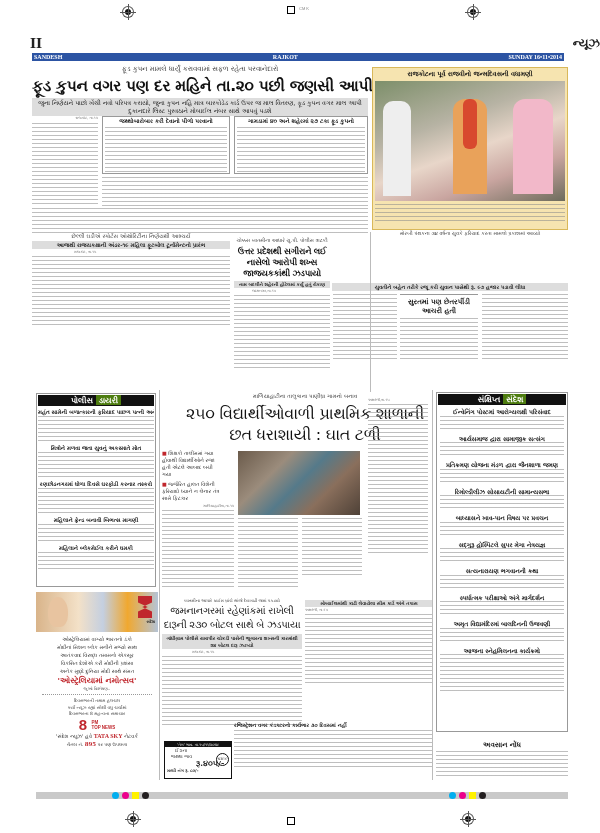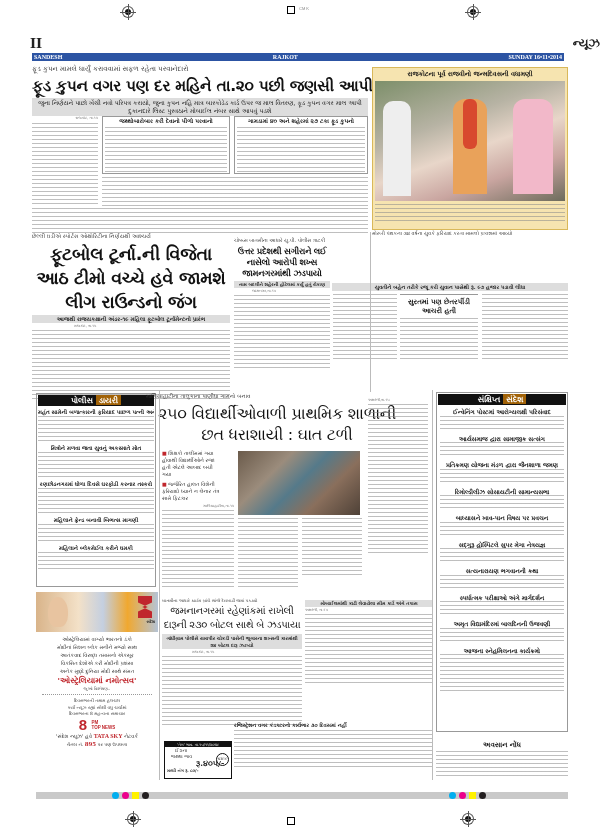--- a/index.html
+++ b/index.html
@@ -6,29 +6,29 @@
   html, body { width: 600px; height: 833px; background: #fff; overflow: hidden; }
   body { font-family: "DejaVu Serif", serif; color: #222; position: relative; }
   .abs { position: absolute; }
   .reg { position: absolute; width: 10px; height: 10px; border-radius: 50%; background: #111; border: 2px solid #fff; box-shadow: 0 0 0 1px #555; }
   .reg::before { content: ""; position: absolute; left: -5px; top: 3px; width: 16px; height: 1px; background: #555; }
   .reg::after { content: ""; position: absolute; top: -5px; left: 3px; width: 1px; height: 16px; background: #555; }
   .cmyk-sq { position:absolute; width:8px; height:8px; border:1px solid #000; background:#fff; }
   .pageno { left: 30px; top: 36px; font-size: 13px; font-weight: bold; font-family: "DejaVu Serif", serif; }
   .section { left: 0; width: 600px; top: 36px; text-align: right; font-size: 12px; font-weight: bold; }
   .bluebar { left: 32px; top: 53px; width: 532px; height: 8px; background: #2c54a3; color: #fff; font-size: 6px; font-weight: bold; display: flex; justify-content: space-between; align-items: center; padding: 0 2px; font-family: "Liberation Serif", serif; }
-  .kicker { font-size: 7.5px; text-align: left; color: #333; }
+  .kicker { font-size: 7.5px; text-align: center; color: #333; }
   .hl-big { font-family: "DejaVu Sans", sans-serif; font-weight: bold; text-align: center; color: #111; letter-spacing: -0.3px; }
   .grey-strip { background: #ddd; text-align: center; font-size: 6.5px; font-weight: bold; color: #222; }
   .body-text { font-size: 3.6px; line-height: 5px; color: #666; text-align: justify; overflow: hidden; }
   .lines { background: repeating-linear-gradient(to bottom, #8a8a8a 0 1.2px, transparent 1.2px 4px); opacity: .55; }
   .col-rule { position: absolute; width: 1px; background: #bbb; }
   .box { border: 1px solid #999; }
   .dark-head { background: #111; color: #fff; text-align: center; font-weight: bold; font-size: 9px; }
-  .dark-head .red { color: #fff; background: #a16207; padding: 0 3px; }
+  .dark-head .red { color: #fff; background: #4d7c0f; padding: 0 3px; }
   .sub-hl { font-size: 6px; font-weight: bold; text-align: center; color: #111; }
   .photo { background: linear-gradient(160deg,#7d8f6a 0%,#b7b3a4 35%,#e8d6c9 55%,#c9a5a0 75%,#6d6c5c 100%); }
   .photo2 { background: linear-gradient(135deg,#6b5b4b 0%,#9b8c7c 30%,#557a8a 50%,#8a6f5c 70%,#4e4137 100%); }
   .yellow-box { background: #f6e4b0; border: 1px solid #d9b85a; }
   .cmyk-strip { display:flex; align-items:center; gap:3px; }
   .dot { width:7px; height:7px; border-radius:50%; }
   .bullet::before { content:"■ "; color:#c0272d; font-size:5px; }
 </style>
 </head>
 <body>
@@ -84,29 +84,28 @@
 <div class="abs lines" style="left:333px;top:294px;width:64px;height:68px;"></div>
 <div class="abs" style="left:400px;top:294px;width:78px;height:68px;border-top:1px solid #999;">
   <div class="sub-hl" style="font-size:7px;line-height:9px;margin-top:2px;">સુરતમાં પણ છેતરપીંડી આચરી હતી</div>
   <div class="lines" style="height:44px;margin-top:3px;"></div>
 </div>
 <div class="abs lines" style="left:482px;top:294px;width:86px;height:68px;"></div>
 
 <div class="abs lines" style="left:32px;top:208px;width:336px;height:26px;"></div>
 <div class="abs" style="left:32px;top:233px;width:198px;">
   <div class="kicker" style="font-size:5.6px;">છેલ્લી ઘડીએ સ્પોર્ટસ ઓથોરિટીના નિર્ણયથી આશ્ચર્ય</div>
-  <div class="hl-big" style="font-size:17.5px;line-height:24px;margin-top:2px;">ફૂટબોલ ટૂર્ના.ની વિજેતા આઠ ટીમો વચ્ચે હવે જામશે લીગ રાઉન્ડનો જંગ</div>
   <div class="grey-strip" style="font-size:5.6px;line-height:8px;margin-top:1px;">આજથી રાજયકક્ષાની અંડર-૧૯ મહિલા ફૂટબોલ ટૂર્નામેન્ટનો પ્રારંભ</div>
   <div class="body-text" style="text-align:left;padding-left:42px;margin-top:1px;">રાજકોટ, તા.૧૫</div>
   <div class="lines" style="height:70px;margin-top:1px;"></div>
 </div>
 
 <div class="abs" style="left:234px;top:237px;width:96px;">
   <div class="kicker" style="font-size:5px;">ચોક્કસ બાતમીના આધારે યુ.પી. પોલીસ ત્રાટકી</div>
-  <div class="hl-big" style="font-size:8.5px;line-height:11px;margin-top:2px;">ઉત્તર પ્રદેશથી સગીરાને લઈ નાસેલો આરોપી શખ્સ જામનગરમાંથી ઝડપાયો</div>
+  <div class="hl-big" style="font-size:8.5px;line-height:11px;margin-top:2px;">ઉત્તર પ્રદેશથી સગીરાને લઈ નાસેલો આરોપી શખ્સ જાજયકકાંથી ઝડપાયો</div>
   <div class="grey-strip" style="font-size:4.6px;line-height:7px;margin-top:2px;">નામ બદલીને શહેરની હોટેલમાં કર્યું હતું રોકાણ</div>
   <div class="body-text" style="text-align:left;padding-left:18px;margin-top:1px;">જામનગર,તા.૧૫</div>
   <div class="lines" style="height:74px;margin-top:1px;"></div>
 </div>
 
 <div class="abs box" style="left:36px;top:393px;width:120px;height:194px;padding:1px;">
   <div class="dark-head" style="font-size:8px;line-height:11px;">
     <span>પોલીસ</span>
     <span class="red">ડાયરી</span>
   </div>
@@ -117,21 +116,21 @@
       <div class="lines" style="height: 26px;"></div>
       <div style="font-size: 5.6px; font-weight: bold; text-align: center; margin-top: 3px; line-height: 7px; color: rgb(17, 17, 17); white-space: nowrap; overflow: hidden;">રણછોડનગરમાં ધોળા દિવસે ઘરફોડી કરનાર તસ્કરો</div>
       <div class="lines" style="height: 26px;"></div>
       <div style="font-size: 5.6px; font-weight: bold; text-align: center; margin-top: 3px; line-height: 7px; color: rgb(17, 17, 17); white-space: nowrap; overflow: hidden;">મહિલાને ફ્રેન્ડ બનાવી બિભત્સ માગણી</div>
       <div class="lines" style="height: 18px;"></div>
       <div style="font-size: 5.6px; font-weight: bold; text-align: center; margin-top: 3px; line-height: 7px; color: rgb(17, 17, 17); white-space: nowrap; overflow: hidden;">મહિલાને બ્લેકમેઈલ કરીને ધમકી</div>
       <div class="lines" style="height: 18px;"></div>
     </div>
 </div>
 
-<div class="abs" style="left:146px;top:393px;width:262px;">
+<div class="abs" style="left:174px;top:393px;width:262px;">
   <div class="kicker" style="font-size:5.6px;">માળિયાહાટીના તાલુકાના પાણીધ્રા ગામનો બનાવ</div>
   <div class="hl-big" style="font-size:16px;line-height:21px;margin-top:3px;font-weight:normal;">૨૫૦ વિદ્યાર્થીઓવાળી પ્રાથમિક શાળાની છત ધરાશાયી : ઘાત ટળી</div>
 </div>
 <div class="abs" style="left:162px;top:450px;width:60px;">
   <div class="bullet" style="font-size:5.2px;line-height:7px;color:#222;">શિક્ષકો તાલીમમાં ગયા હોવાથી વિદ્યાર્થીઓને રજા હતી એટલે આબાદ બચી ગયા</div>
   <div class="bullet" style="font-size:5.2px;line-height:7px;color:#222;margin-top:3px;">જર્જરિત હાલત વિશેની ફરિયાદો ધ્યાને ન લેનાર તંત્ર સામે ફિટકાર</div>
 </div>
 <div class="abs photo2" style="left:238px;top:451px;width:122px;height:64px;"></div>
 <div class="abs body-text" style="left:162px;top:504px;width:72px;text-align:right;">માળિયાહાટીના,તા.૧૫</div>
 <div class="abs lines" style="left:162px;top:510px;width:72px;height:80px;"></div>

